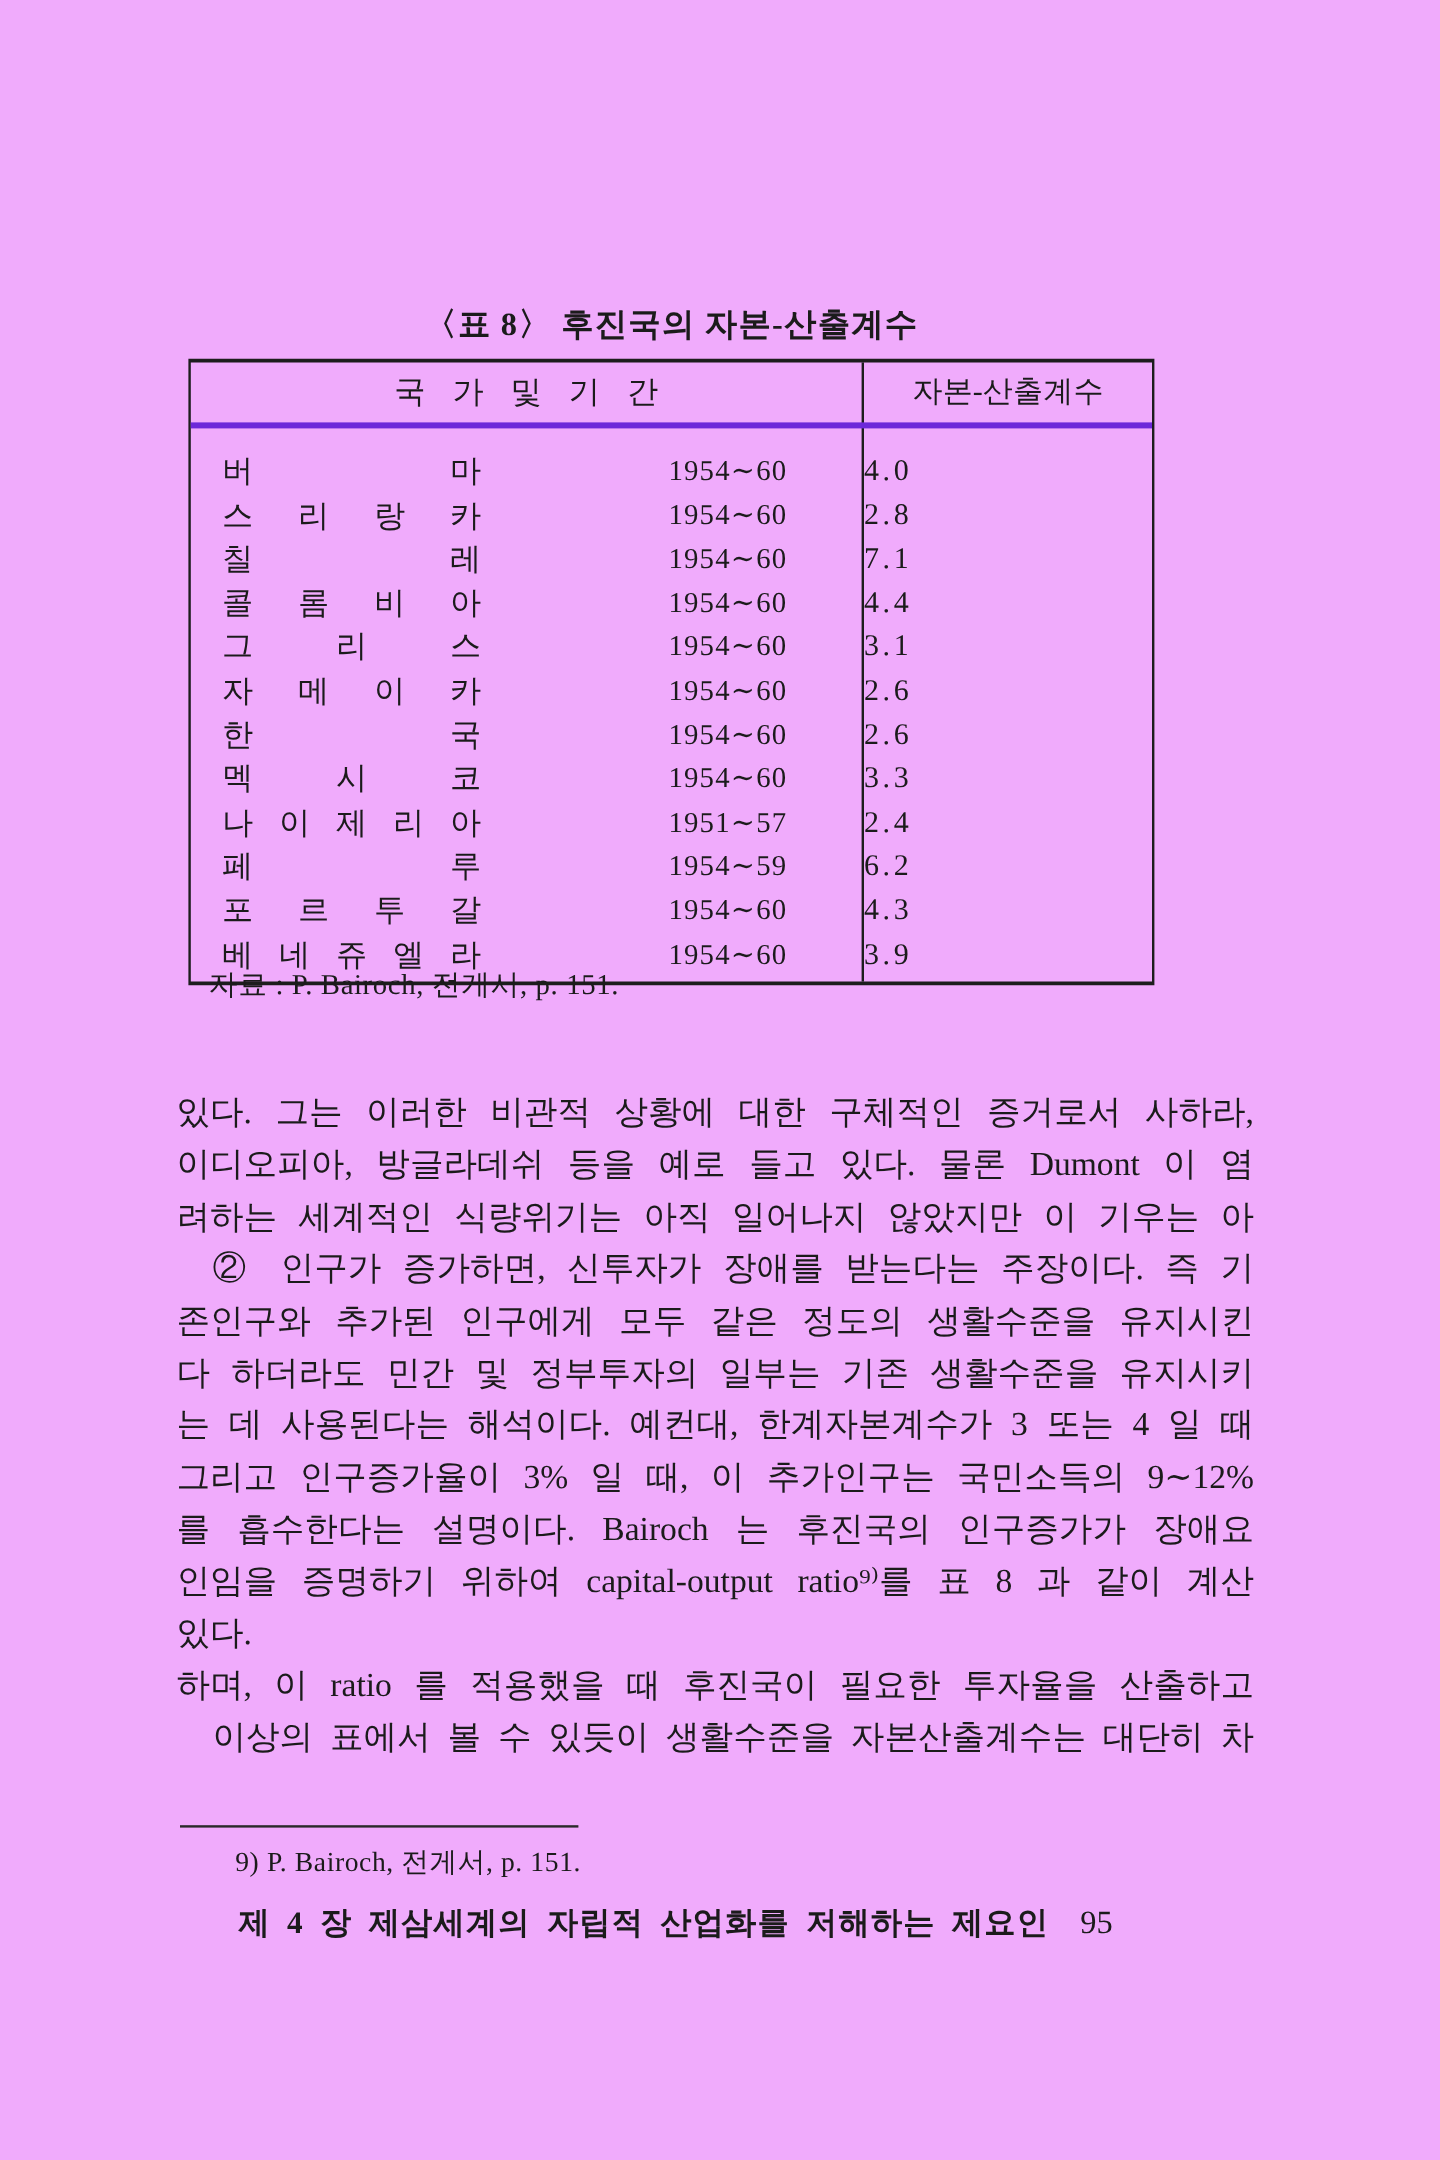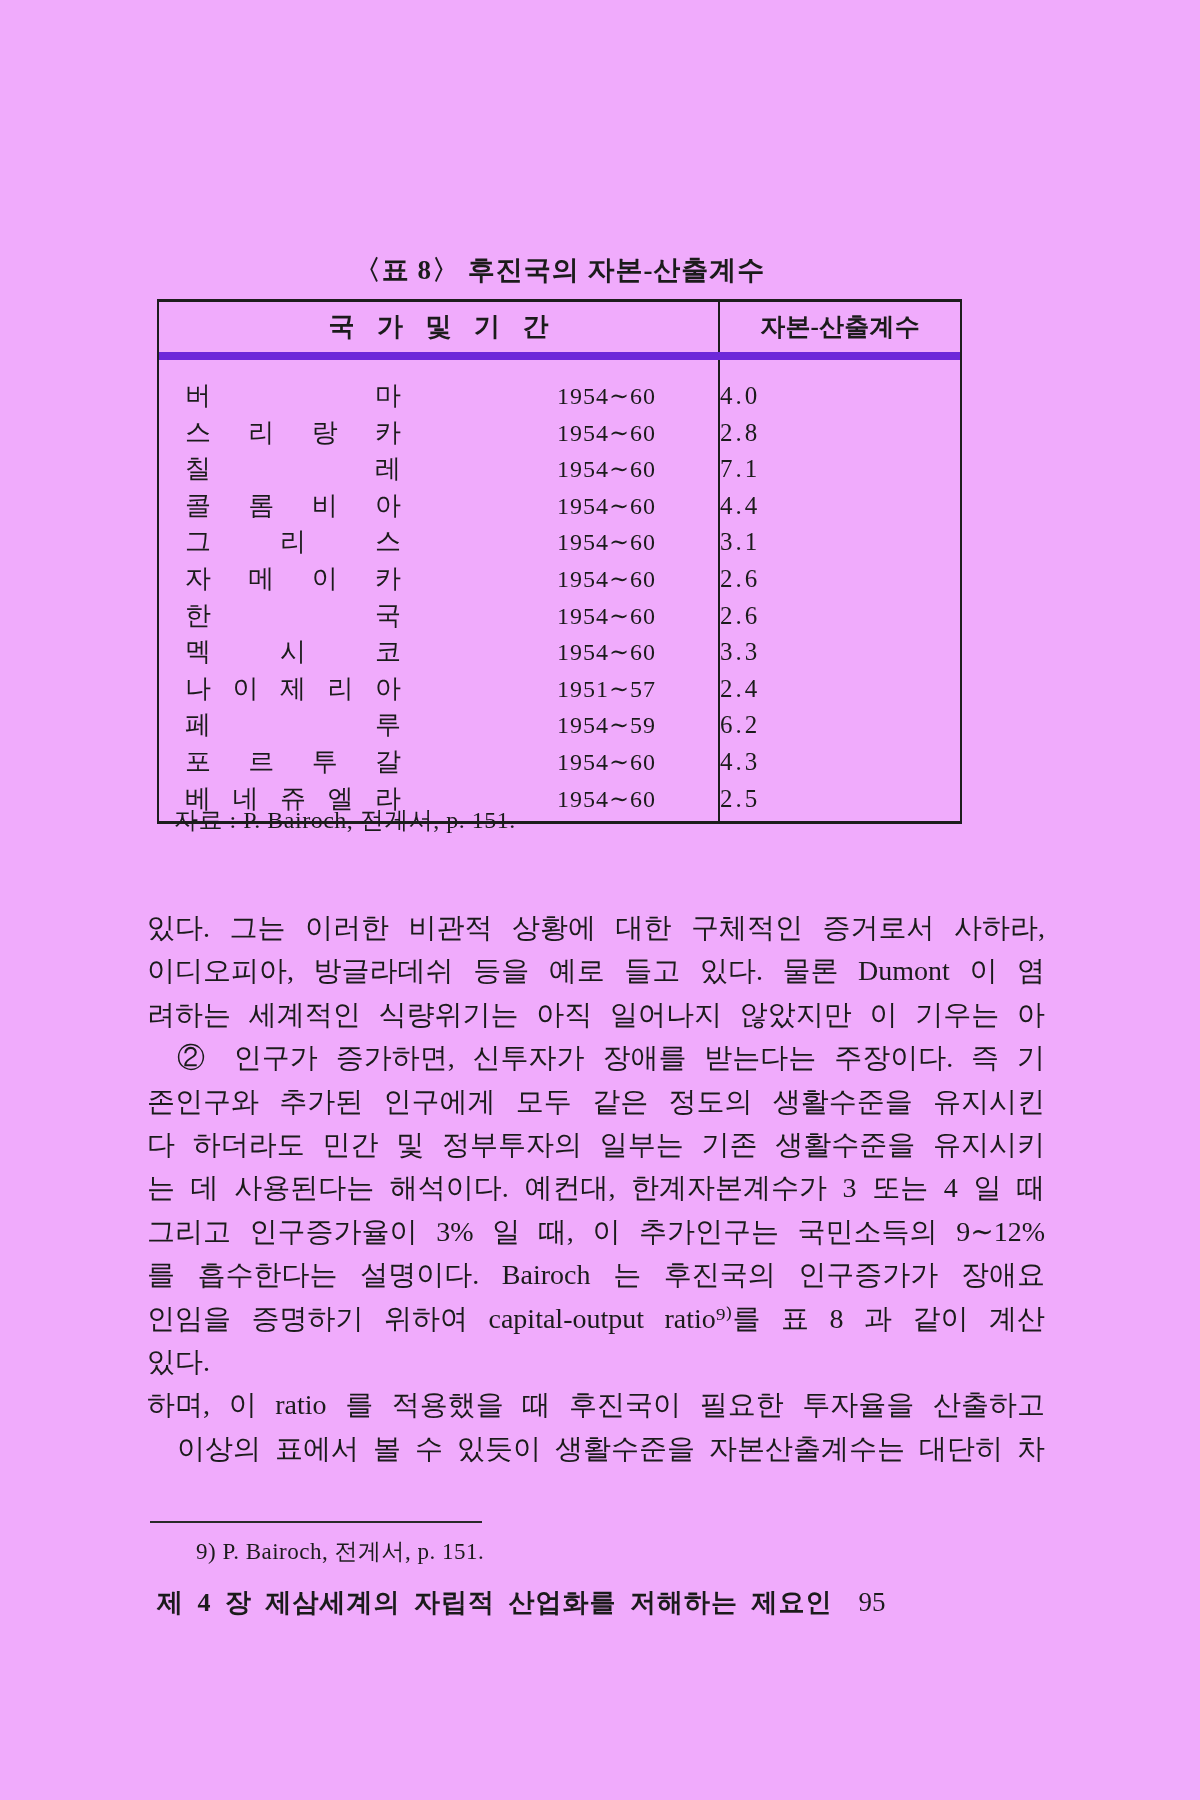--- a/index.html
+++ b/index.html
@@ -26,21 +26,21 @@
     border-bottom:3px solid #1d1d1d;
     border-left:2px solid #1d1d1d;
     border-right:2px solid #1d1d1d;
     box-sizing:border-box;
   }
   .t-divider {
     position:absolute; top:0; bottom:0; left:559px; width:2px;
     background:#1d1d1d;
   }
   .t-header { position:relative; height:50px; line-height:50px;
-    border-bottom:8px solid #6d28d9; font-weight:bold; }
+    border-bottom:5px solid #6d28d9; font-weight:normal; }
   .t-h1 { position:absolute; left:0; width:559px; text-align:center;
     font-size:26px; word-spacing:16px; }
   .t-h2 { position:absolute; left:561px; right:0; text-align:center;
     font-size:25px; word-spacing:-6px; }
   .t-body { padding:18px 0 4px; }
   .t-row { position:relative; height:36.6px; line-height:36.6px; font-size:26px; }
   .t-country {
     position:absolute; left:26px; width:216px; display:inline-block;
     text-align:justify; text-align-last:justify;
   }
@@ -67,21 +67,21 @@
     position:absolute; top:1521px; left:150px; width:332px; height:2px;
     background:#2a2a2a;
   }
   .footnote {
     position:absolute; top:1536px; left:196px; font-size:23px; letter-spacing:0.5px;
   }
 
   
   .footer {
     position:absolute; top:1585px; left:157px; width:812px;
-    display:flex; justify-content:flex-start; align-items:baseline;
+    display:flex; justify-content:center; align-items:baseline;
     font-size:26px; font-weight:bold;
   }
   .footer .chap { letter-spacing:1px; word-spacing:6px; }
   .footer .pageno { margin-left:26px; font-size:27px; font-weight:normal; }
 </style>
 </head>
 <body>
 
 <div class="page">
 
@@ -147,21 +147,21 @@
         <span class="t-value">6.2</span>
       </div>
       <div class="t-row">
         <span class="t-country">포 르 투 갈</span>
         <span class="t-period">1954∼60</span>
         <span class="t-value">4.3</span>
       </div>
       <div class="t-row">
         <span class="t-country">베 네 쥬 엘 라</span>
         <span class="t-period">1954∼60</span>
-        <span class="t-value">2.5</span>
+        <span class="t-value">3.9</span>
       </div>
     </div>
   </div>
 
   <div class="source-note">자료 : P. Bairoch, 전게서, p. 151.</div>
 
   <div class="body-text">
     <div class="bodyline">있다. 그는 이러한 비관적 상황에 대한 구체적인 증거로서 사하라,</div>
     <div class="bodyline">이디오피아, 방글라데쉬 등을 예로 들고 있다. 물론 Dumont 이 염</div>
     <div class="bodyline">려하는 세계적인 식량위기는 아직 일어나지 않았지만 이 기우는 아</div>

